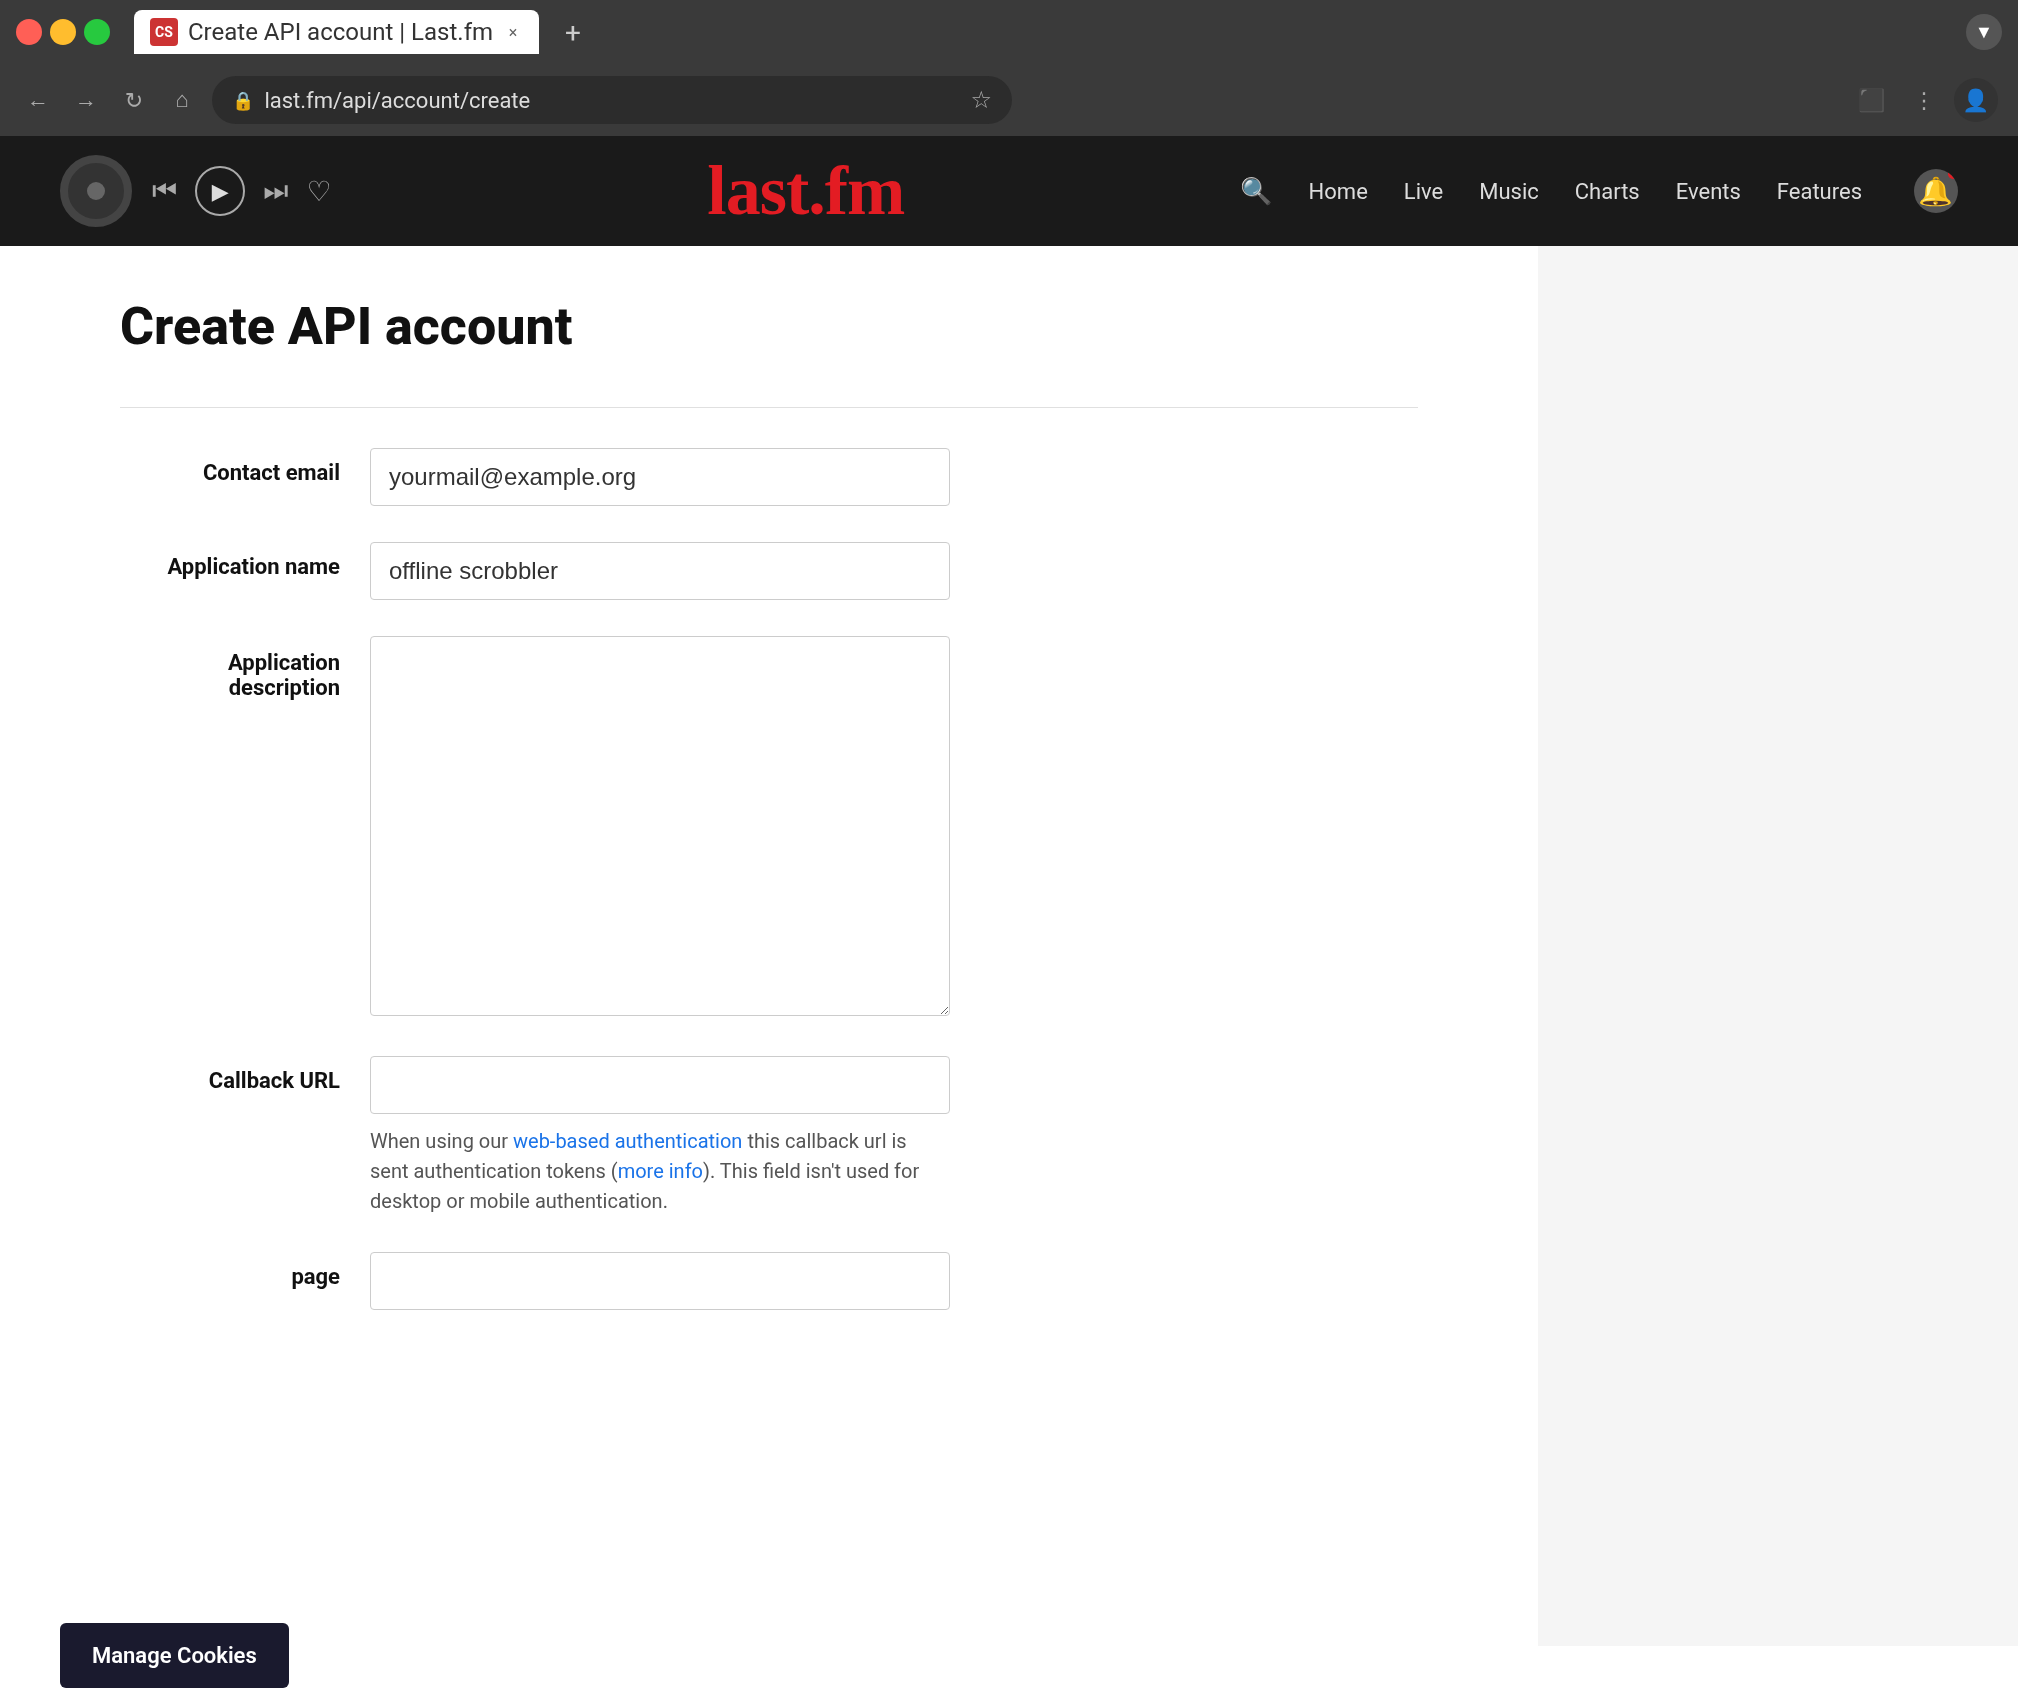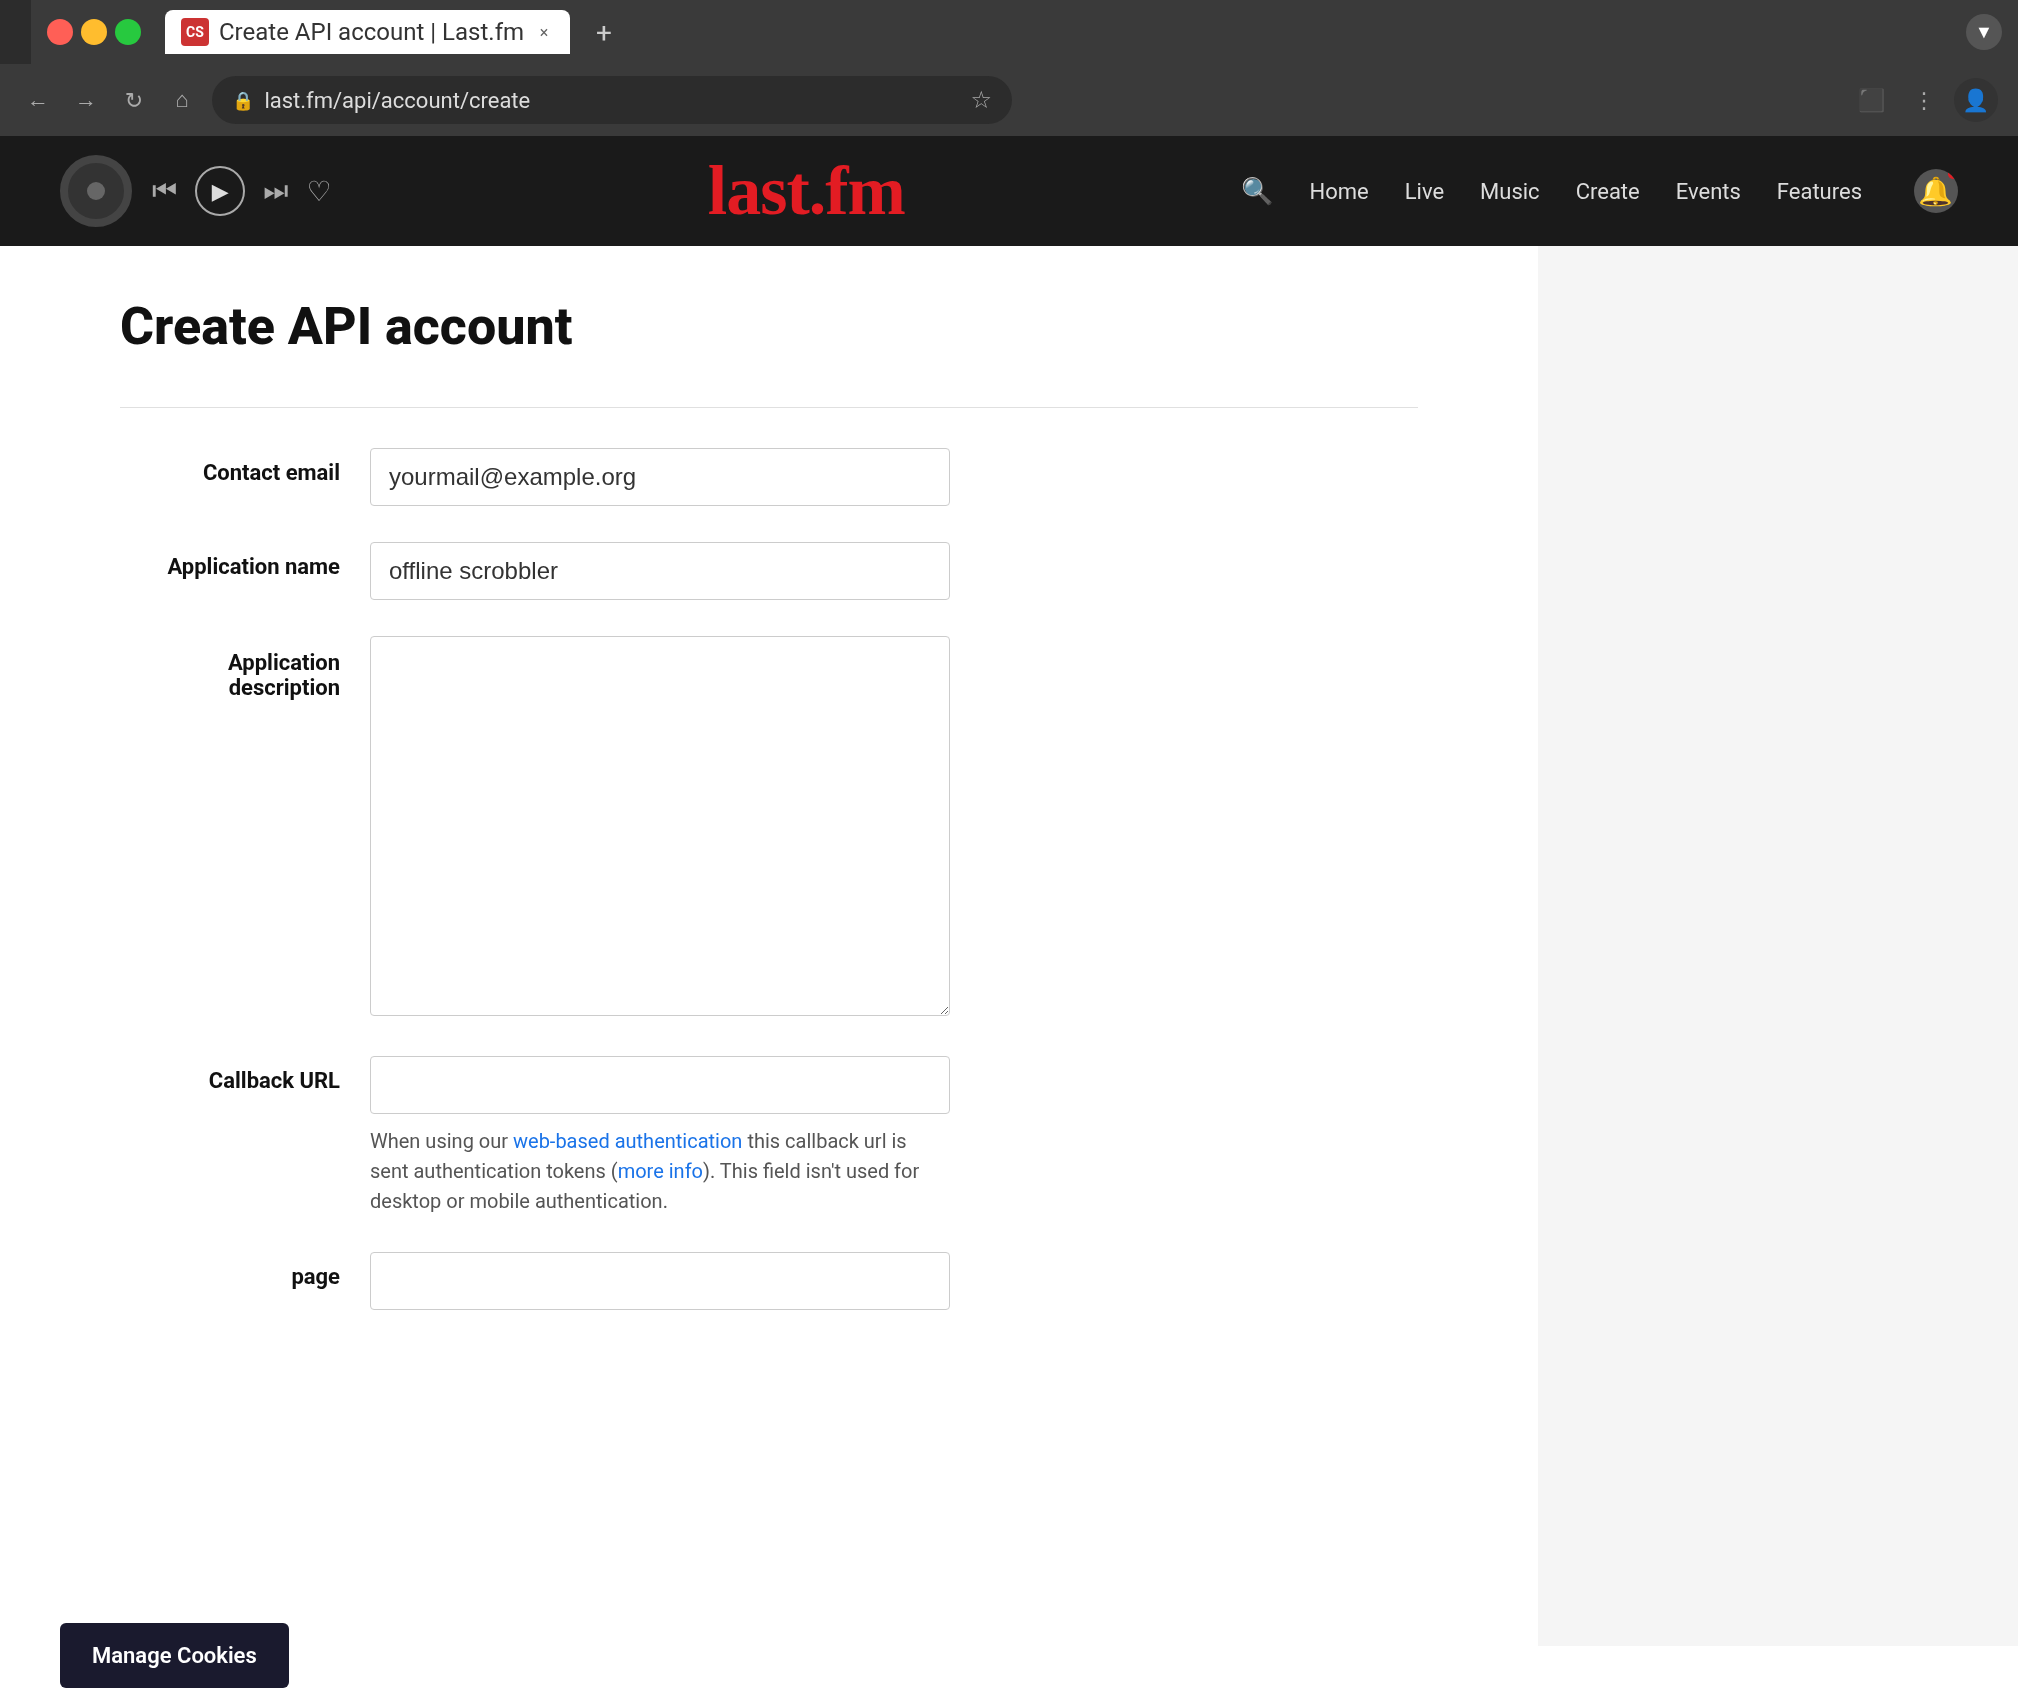--- a/index.html
+++ b/index.html
@@ -1,20 +1,20 @@
 <!DOCTYPE html>
 <html><head>
   <meta charset="utf-8">
   <style>
     * { box-sizing: border-box; margin: 0; padding: 0; }
     body { font-family: -apple-system, BlinkMacSystemFont, 'Segoe UI', Roboto, sans-serif; background: #fff; width: 2018px; min-height: 1708px; }
 
     
     .browser-chrome { background: #2c2c2c; width: 100%; }
-    .browser-titlebar { display: flex; align-items: center; padding: 10px 16px; gap: 8px; background: #3a3a3a; margin-left: 31px; }
+    .browser-titlebar { display: flex; align-items: center; padding: 10px 16px; gap: 8px; background: #3a3a3a; }
     .browser-dot { width: 26px; height: 26px; border-radius: 50%; }
     .browser-dot.red { background: #ff5f56; }
     .browser-dot.yellow { background: #ffbd2e; }
     .browser-dot.green { background: #27c93f; }
     .browser-tab { display: flex; align-items: center; gap: 10px; background: #fff; border-radius: 8px 8px 0 0; padding: 8px 16px; margin-left: 16px; font-size: 24px; color: #333; }
     .browser-tab-favicon { width: 28px; height: 28px; background: #cc3333; border-radius: 4px; display: flex; align-items: center; justify-content: center; color: white; font-size: 14px; font-weight: bold; }
     .browser-tab-close { width: 20px; height: 20px; display: flex; align-items: center; justify-content: center; color: #666; font-size: 16px; cursor: pointer; }
     .browser-tab-add { width: 36px; height: 36px; display: flex; align-items: center; justify-content: center; color: #ccc; font-size: 28px; margin-left: 8px; }
     .browser-nav { display: flex; align-items: center; padding: 12px 20px; background: #3a3a3a; gap: 12px; }
     .browser-nav-btn { width: 36px; height: 36px; display: flex; align-items: center; justify-content: center; color: #aaa; font-size: 22px; cursor: pointer; border-radius: 50%; }
@@ -129,21 +129,21 @@
 
   <div class="site-logo">
     <span>last.fm</span>
   </div>
 
   <div class="site-nav">
     <div class="nav-search">🔍</div>
     <a class="nav-link">Home</a>
     <a class="nav-link">Live</a>
     <a class="nav-link">Music</a>
-    <a class="nav-link">Create</a>
+    <a class="nav-link">Charts</a>
     <a class="nav-link">Events</a>
     <a class="nav-link">Features</a>
     <div class="nav-avatar notif-icon">
       <div class="notif-dot"></div>
       <span style="font-size:28px; color:#888;">🔔</span>
     </div>
   </div>
 </div>
 
 <div class="content-wrapper">

